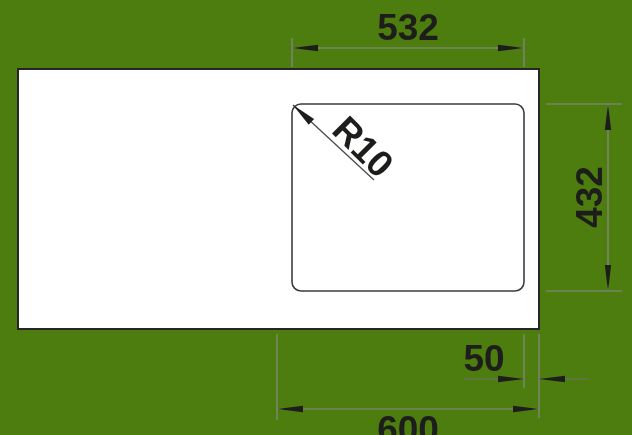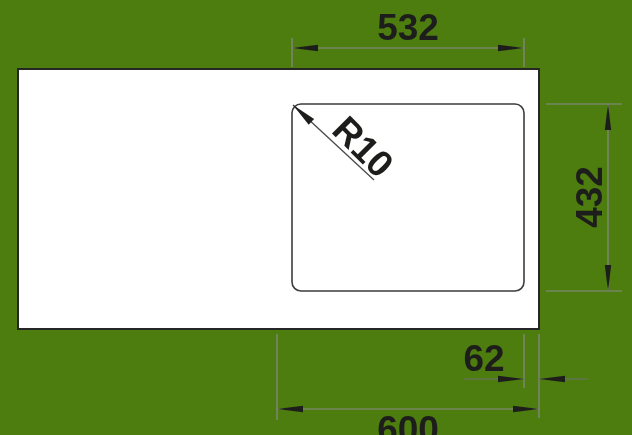--- a/index.html
+++ b/index.html
@@ -72,19 +72,19 @@
     <polygon points="539,409 513,405.8 513,412.2" fill="#1d1d1b"></polygon>
 
     <line x1="293" y1="105" x2="374" y2="180" stroke="#4a4a4a" stroke-width="1.3"></line>
     <polygon points="293,105 308.7,124.8 314.1,119" fill="#1d1d1b"></polygon>
   </svg>
 
   <div class="dim-label" style="left:408px; top:27px;">532</div>
 
   <div class="dim-label rot-ccw" style="left:589px; top:197px;">432</div>
 
-  <div class="dim-label" style="left:484px; top:358px;">62</div>
+  <div class="dim-label" style="left:484px; top:358px;">50</div>
 
   <div class="dim-label" style="left:408px; top:393px;margin-top:36px;">600</div>
 
   <div class="dim-label rot-45" style="left:363px; top:147px;">R10</div>
 
 </div>
 
 </body></html>

